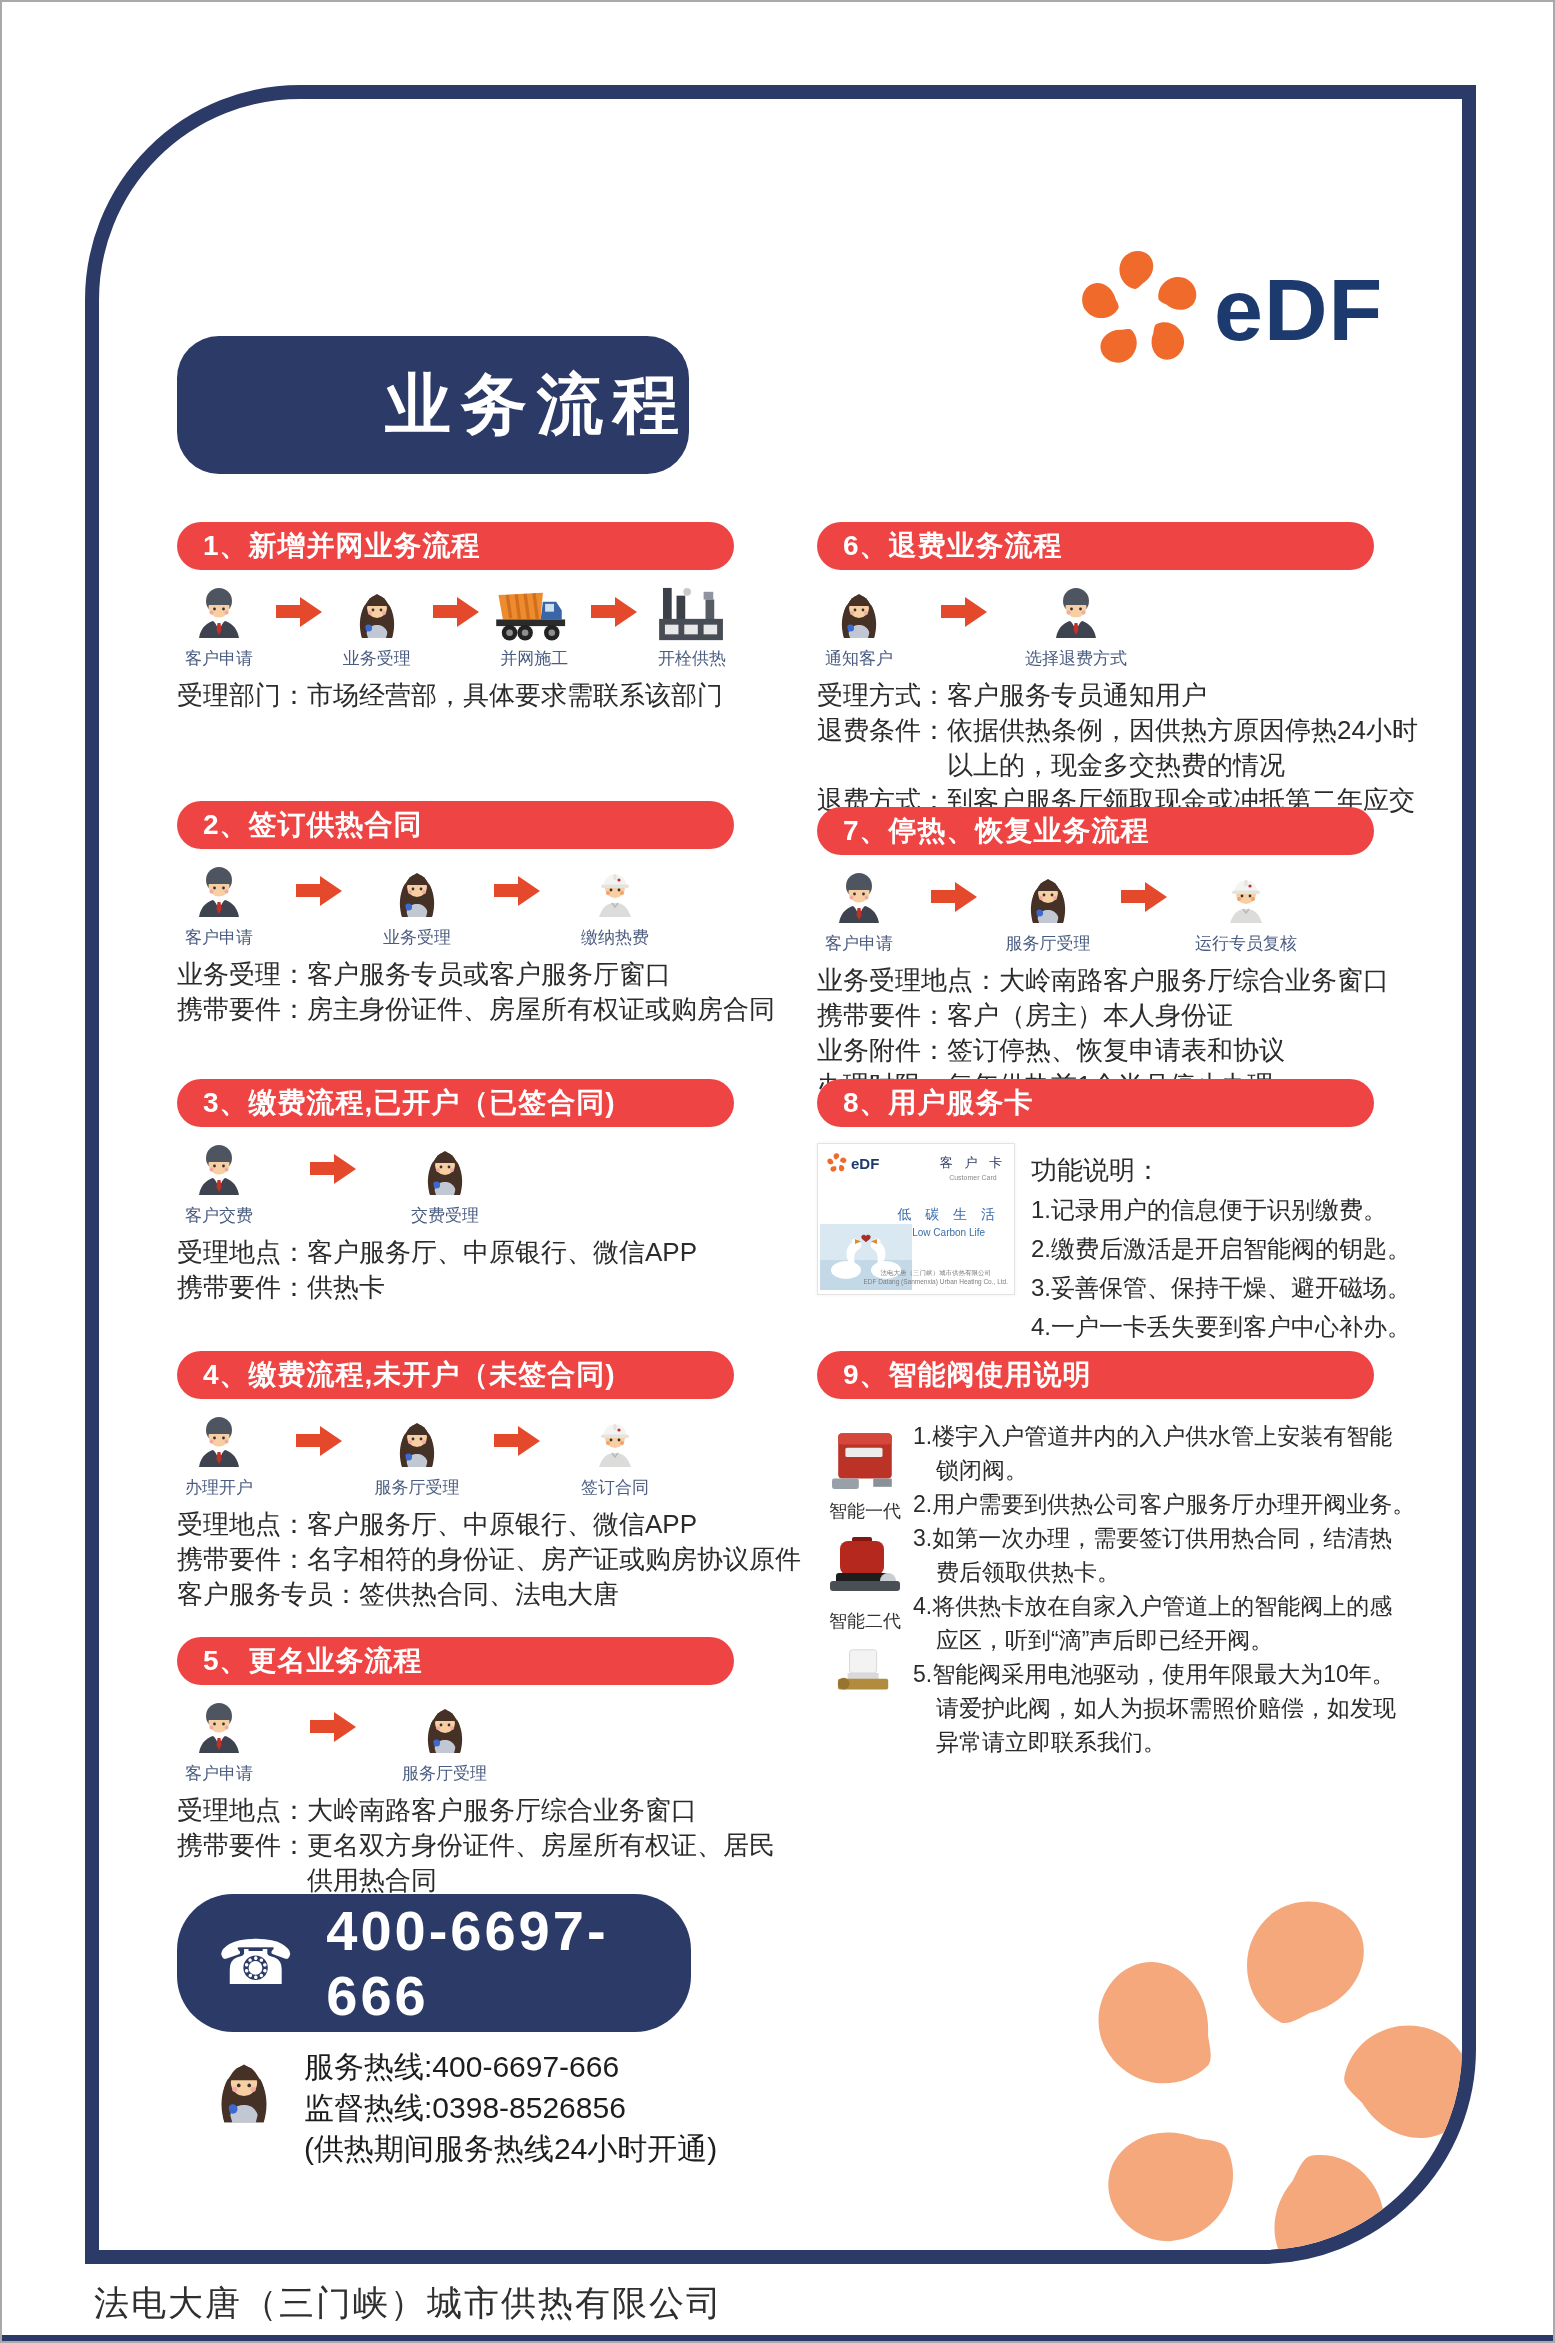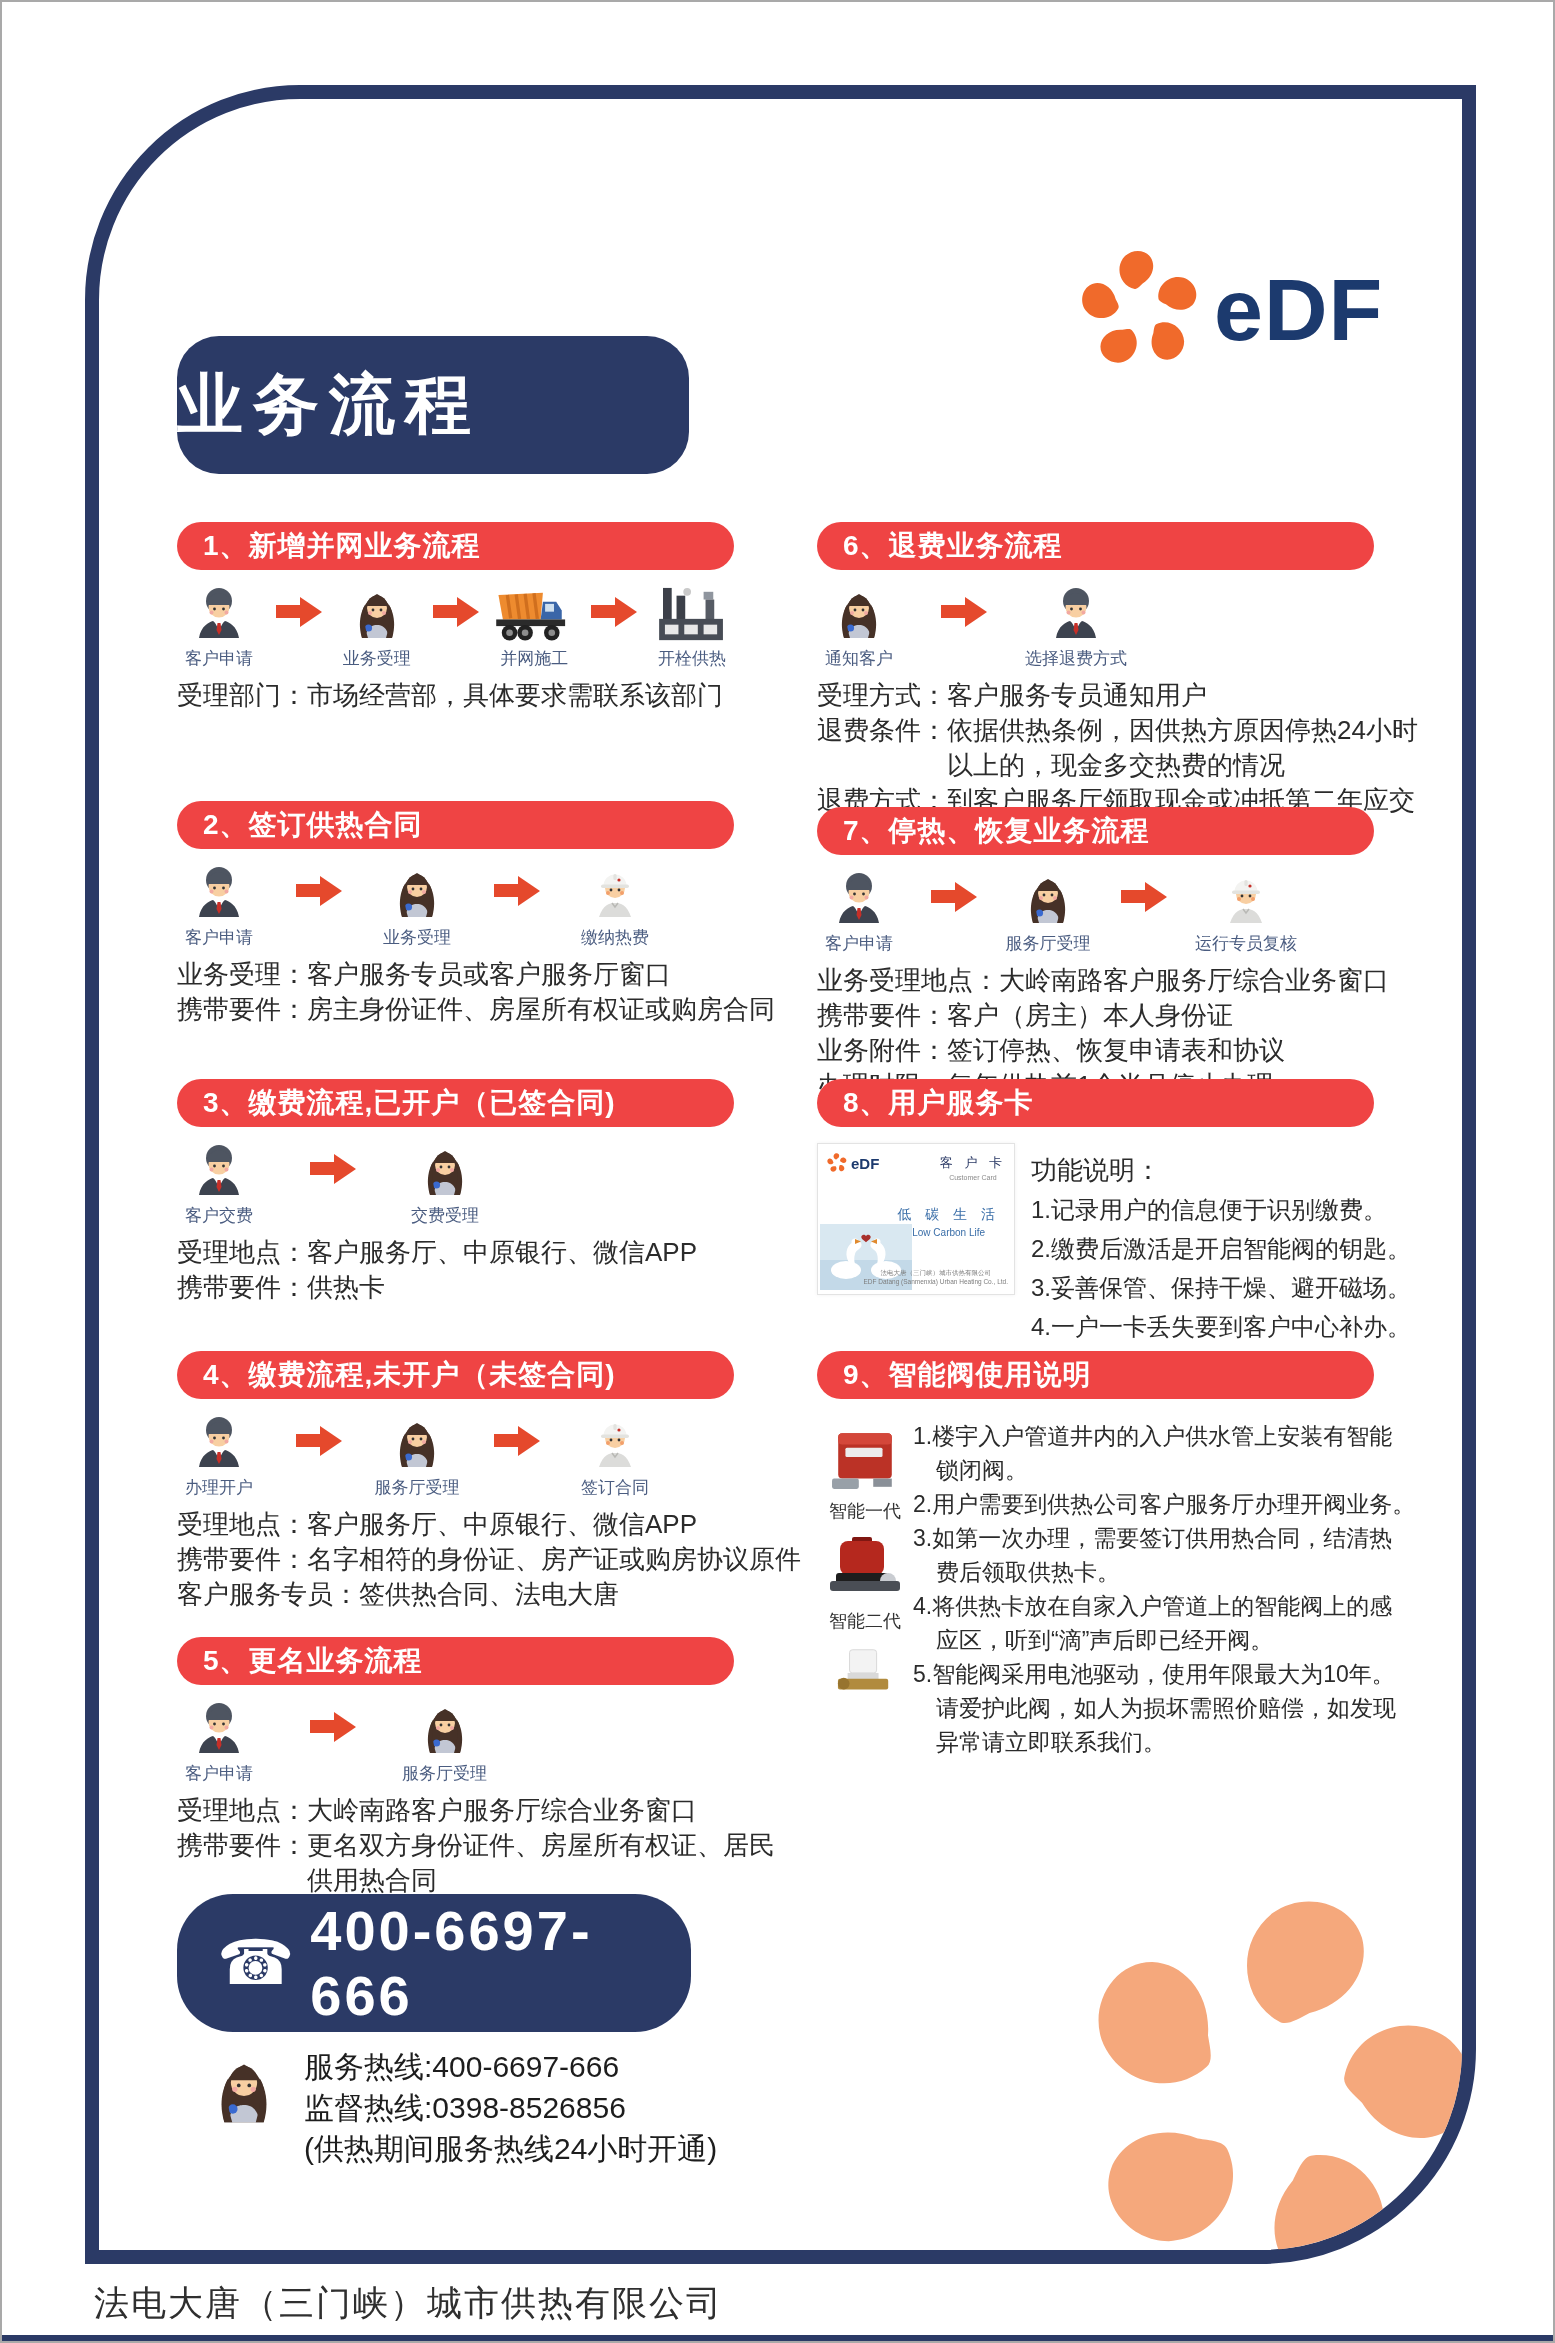--- a/index.html
+++ b/index.html
@@ -16,21 +16,21 @@
   }
   .corner-flower{position:absolute;left:955px;top:1775px;width:440px;height:440px;color:#f5a87c;transform:rotate(18deg);}
   .bottom-edge{position:absolute;left:0;right:0;bottom:0;height:6px;background:#2b3a66;z-index:5;}
 
   
   .edf-logo{position:absolute;left:1072px;top:242px;display:flex;align-items:center;gap:8px;z-index:2;}
   .edf-swirl-main{width:132px;height:132px;color:#f06a2b;}
   .edf-logo-text{font-size:88px;font-weight:bold;color:#1c3a6e;line-height:1;letter-spacing:1px;}
   .title-banner{
     position:absolute;left:175px;top:334px;width:512px;height:138px;background:#2b3a66;
-    border-radius:42px;display:flex;align-items:center;justify-content:flex-start;z-index:2;
+    border-radius:42px;display:flex;align-items:center;justify-content:flex-end;z-index:2;
   }
   .title-banner span{color:#fff;font-size:66px;font-weight:bold;letter-spacing:10px;}
 
   
   .sec{position:absolute;z-index:2;}
   .col-l{left:175px;width:557px;}
   .col-r{left:815px;width:557px;}
   .sec-header{
     width:100%;height:48px;line-height:48px;border-radius:26px;background:#ef4444;
     color:#fff;font-size:28px;font-weight:bold;letter-spacing:1px;
@@ -76,21 +76,21 @@
   .valve-label{font-size:18px;color:#333;margin:6px 0 14px 0;white-space:nowrap;}
   .s9-lines{padding-top:2px;}
   .s9-lines .line{font-size:23px;line-height:34px;}
 
   
   .phone-pill{
     position:absolute;left:175px;top:1892px;width:514px;height:138px;background:#2b3a66;
     border-radius:56px;display:flex;align-items:center;padding-left:40px;box-sizing:border-box;z-index:2;
   }
   .phone-glyph{font-size:62px;color:#fff;line-height:1;font-family:"DejaVu Sans",sans-serif;}
-  .phone-number{color:#fff;font-size:56px;letter-spacing:3px;margin-left:16px;font-weight:bold;}
+  .phone-number{color:#fff;font-size:56px;letter-spacing:3px;margin-left:32px;font-weight:bold;}
   .hotline{position:absolute;left:200px;top:2044px;display:flex;gap:18px;z-index:2;}
   .hotline .av{width:84px;height:84px;}
   .hotline-lines div{font-size:30px;line-height:41px;color:#1d1d1d;white-space:nowrap;}
   .footer{position:absolute;left:92px;top:2278px;font-size:35px;color:#2f2f2f;letter-spacing:2px;z-index:2;white-space:nowrap;}
 </style>
 </head>
 <body>
 
 <svg width="0" height="0" style="position:absolute" aria-hidden="true">
 <defs>

